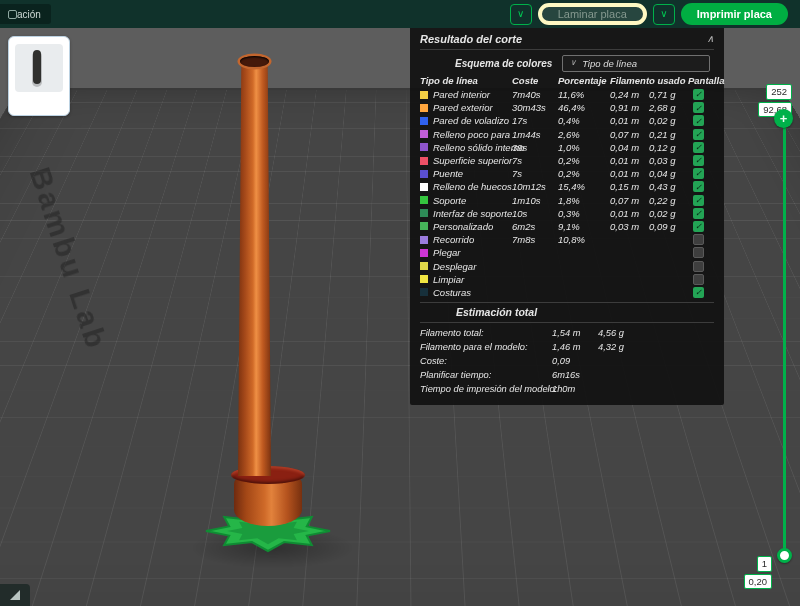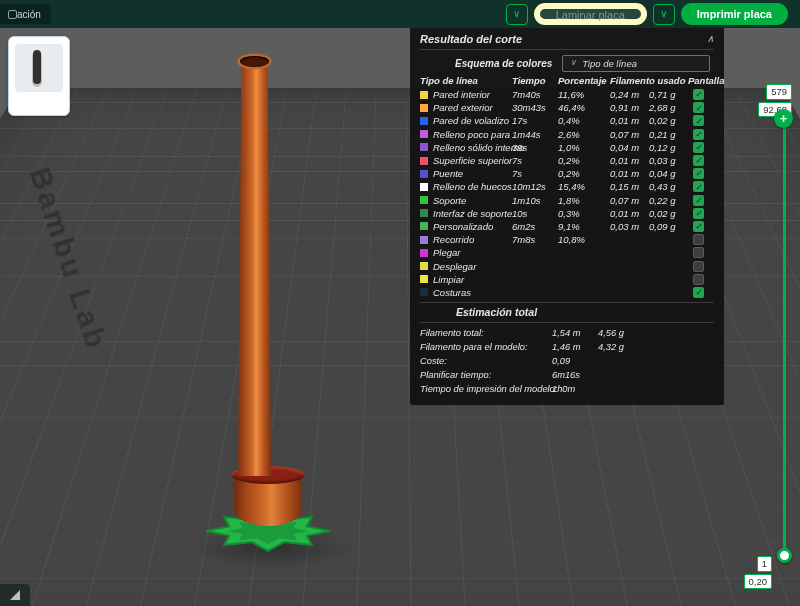--- a/index.html
+++ b/index.html
@@ -7,21 +7,21 @@
   body{font-family:"Liberation Sans",sans-serif;background:#585858;overflow:hidden;position:relative;}
   .app{position:absolute;inset:0;width:800px;height:606px;overflow:hidden;}
 
   
   .topbar{position:absolute;top:0;left:0;right:0;height:28px;background:#10322b;display:flex;align-items:center;justify-content:space-between;z-index:30;}
   .view-tab{display:flex;align-items:center;background:#0a231e;height:20px;padding:0 10px 0 8px;border-radius:0 3px 3px 0;color:#cfdad6;font-size:10px;cursor:pointer;}
   .tab-ico{width:9px;height:9px;border:1px solid #8fa8a1;border-radius:2px;flex:none;}
   .actions{display:flex;align-items:center;gap:6px;margin-right:12px;}
   .chev-btn{width:22px;height:21px;border:1px solid #00b14a;border-radius:4px;background:transparent;display:flex;align-items:center;justify-content:center;cursor:pointer;}
   .chev-glyph{color:#00c853;font-size:10px;line-height:1;}
-  .slice-btn{height:22px;padding:0 16px;border-radius:11px;border:6px solid #fef9c3;background:#27463f;color:#85988f;font-size:11px;cursor:pointer;text-align:right;}
+  .slice-btn{height:22px;padding:0 16px;border-radius:11px;border:4px solid #fef9c3;background:#27463f;color:#85988f;font-size:11px;cursor:pointer;text-align:right;}
   .print-btn{height:22px;padding:0 16px;border-radius:11px;border:none;background:#00ae42;color:#fff;font-size:11px;font-weight:bold;cursor:pointer;}
 
   
   .viewport{position:absolute;top:28px;left:0;width:800px;height:578px;background:#5d5d5d;overflow:hidden;}
   .plate{position:absolute;left:-330px;bottom:-62px;width:1460px;height:1450px;transform-origin:50% 100%;
     transform:perspective(1020px) rotateX(40deg);background-color:#454545;
     background-image:linear-gradient(rgba(255,255,255,.08) 1px,transparent 1px),linear-gradient(90deg,rgba(255,255,255,.08) 1px,transparent 1px);
     background-size:57px 57px;border-top:12px solid #393939;box-shadow:inset 0 0 140px rgba(0,0,0,.25);}
   .plate-logo{position:absolute;left:55px;top:135px;transform:rotate(72deg);transform-origin:0 0;font-size:30px;font-weight:bold;color:rgba(30,30,30,.5);letter-spacing:3px;white-space:nowrap;}
   .model-shadow{position:absolute;left:185px;top:498px;width:175px;height:44px;background:radial-gradient(ellipse at center,rgba(0,0,0,.30),transparent 65%);}
@@ -125,21 +125,21 @@
     <div class="sep"></div>
     <div class="scheme-row">
       <span class="scheme-label">Esquema de colores</span>
       <div class="scheme-select">
         <span class="dd-caret">∨</span>
         <span>Tipo de línea</span>
       </div>
     </div>
     <div class="thead">
       <span class="h">Tipo de línea</span>
-      <span class="h">Tiempo</span>
+      <span class="h">Coste</span>
       <span class="h">Porcentaje</span>
       <span class="h">Filamento usado</span>
       <span class="h hc">Pantalla</span>
     </div>
     <div class="tbody">
         <div class="trow">
           <span class="cell lbl">
             <i class="sw" style="background: rgb(242, 207, 69);"></i>
             <span class="lt">Pared interior</span>
           </span>
@@ -373,21 +373,21 @@
         </div>
         <div class="totrow">
           <span class="tlbl">Tiempo de impresión del modelo:</span>
           <span class="tv">1h0m</span>
           <span class="tv"></span>
         </div>
       </div>
   </aside>
 
   <div class="badge top-badge">
-    <span class="chip">579</span>
+    <span class="chip">252</span>
     <span class="chip">92,68</span>
   </div>
   <div class="track"></div>
   <div class="handle-plus">
     <span>+</span>
   </div>
   <div class="handle-bottom"></div>
   <div class="badge bottom-badge">
     <span class="chip">1</span>
     <span class="chip">0,20</span>

